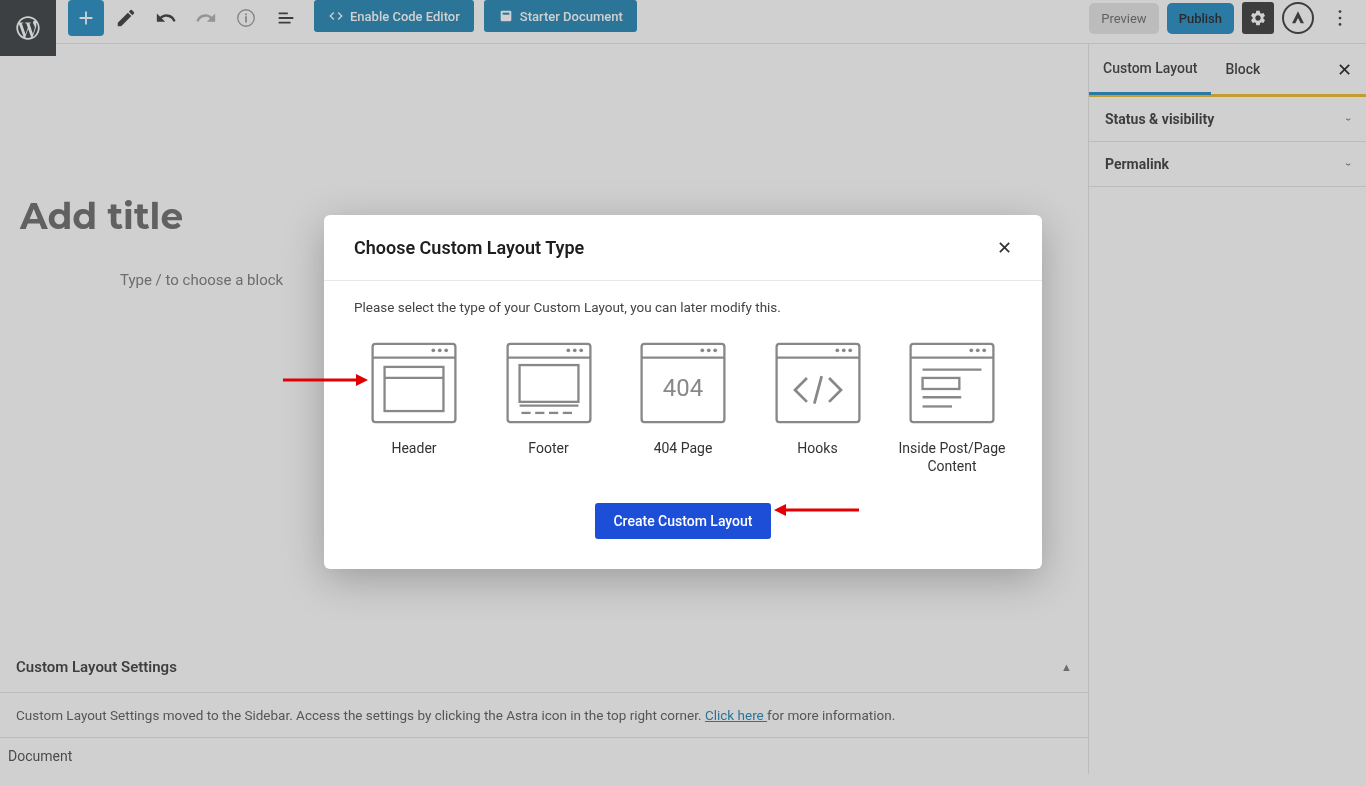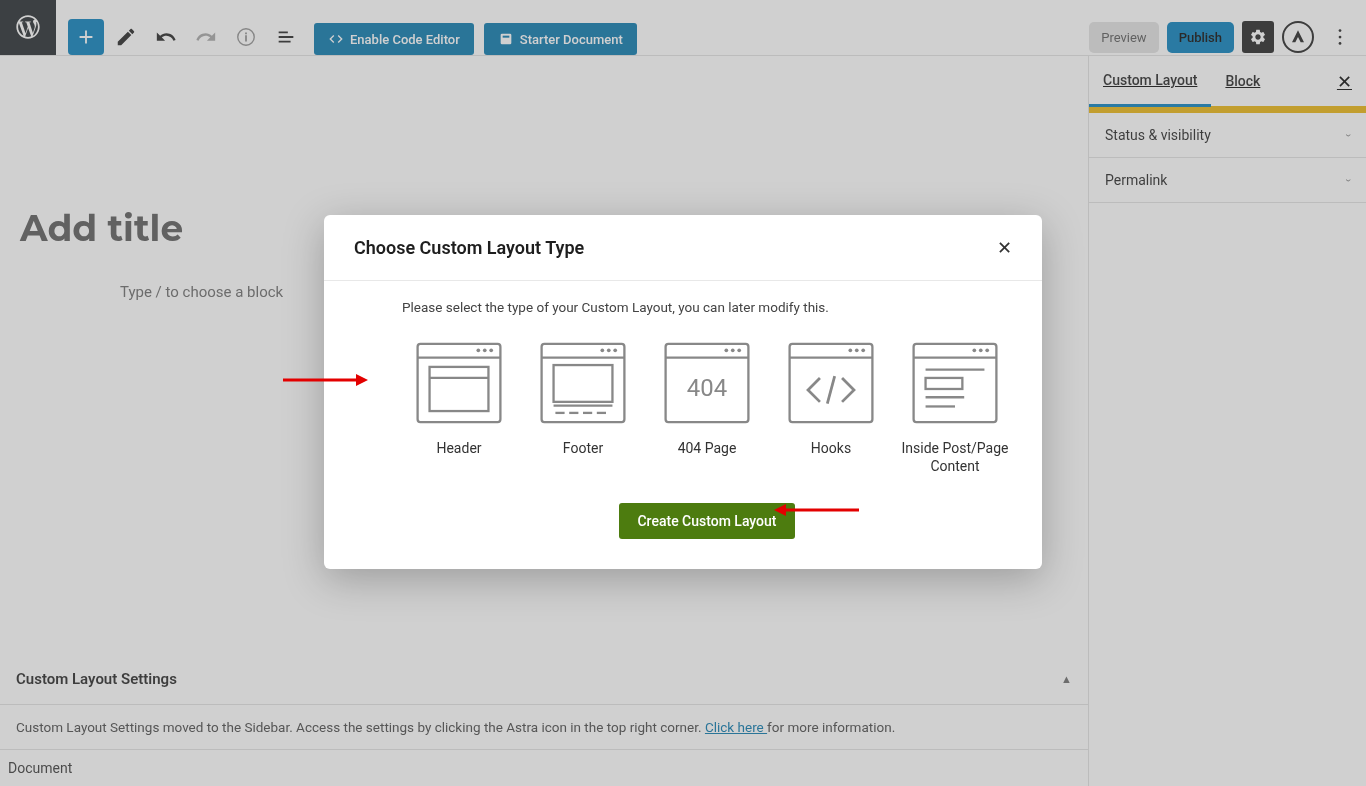--- a/index.html
+++ b/index.html
@@ -1,19 +1,19 @@
 <!DOCTYPE html>
 <html><head>
 <meta charset="utf-8">
 <style>
 * { margin: 0; padding: 0; box-sizing: border-box; font-family: -apple-system, BlinkMacSystemFont, "Segoe UI", Roboto, sans-serif; }
 body { width: 1366px; height: 786px; overflow: hidden; position: relative; background: #fff; }
 
 
-.topbar { height: 56px; background: #fff; border-bottom: 1px solid #e0e0e0; display: flex; align-items: flex-end; padding: 0 8px; gap: 4px; }
+.topbar { height: 44px; background: #fff; border-bottom: 1px solid #e0e0e0; display: flex; align-items: flex-start; padding: 0 8px; gap: 4px; }
 .wp-logo { width: 56px; height: 56px; background: #1d2327; display: flex; align-items: center; justify-content: center; margin-left: -8px; margin-right: 8px; }
 .wp-logo svg { width: 28px; height: 28px; fill: #fff; }
 .icon-btn { width: 36px; height: 36px; border-radius: 4px; display: flex; align-items: center; justify-content: center; background: transparent; border: none; cursor: pointer; color: #1e1e1e; }
 .icon-btn.blue { background: #007cba; color: #fff; }
 .icon-btn svg { width: 22px; height: 22px; }
 .blue-btn { background: #0073aa; color: #fff; border: none; padding: 8px 14px; border-radius: 3px; font-size: 13px; font-weight: 500; cursor: pointer; display: flex; align-items: center; gap: 6px; margin-left: 6px; }
 .blue-btn svg { width: 16px; height: 16px; fill: #fff; }
 .topbar-right { margin-left: auto; display: flex; align-items: center; gap: 8px; }
 .tb-btn { border: none; background: transparent; padding: 8px 12px; font-size: 13px; border-radius: 5px; cursor: pointer; }
 .tb-btn.preview { background: #e0e0e0; color: #555; }
@@ -32,40 +32,40 @@
 
 .bottom-panel { position: absolute; bottom: 0; left: 0; right: 0; background: #fff; }
 .panel-header { padding: 16px; border-bottom: 1px solid #e0e0e0; display: flex; justify-content: space-between; align-items: center; font-weight: 600; color: #1e1e1e; font-size: 15px; gap: 44px; }
 .panel-header .collapse { color: #666; font-size: 11px; }
 .panel-body { padding: 14px 16px; font-size: 13.5px; color: #444; border-bottom: 1px solid #e0e0e0; }
 .panel-body a { color: #0073aa; text-decoration: underline; }
 .doc-tab { padding: 10px 8px; font-size: 14px; color: #333; }
 
 
 .sidebar { width: 278px; border-left: 1px solid #e0e0e0; background: #fff; }
-.sidebar-tabs { display: flex; align-items: center; border-bottom: 7px solid #eab308; text-decoration: underline; }
+.sidebar-tabs { display: flex; align-items: center; border-bottom: 3px solid #eab308; }
 .sidebar-tab { padding: 16px 14px; font-size: 14px; font-weight: 500; color: #1e1e1e; cursor: pointer; }
 .sidebar-tab.active { border-bottom: 3px solid #007cba; margin-bottom: -1px; }
 .sidebar-close { margin-left: auto; padding: 0 14px; cursor: pointer; font-size: 18px; }
-.sidebar-section { padding: 14px 16px; border-bottom: 1px solid #e0e0e0; display: flex; justify-content: space-between; align-items: center; font-size: 14px; font-weight: 400; color: #1e1e1e; cursor: pointer; }
+.sidebar-section { padding: 14px 16px; border-bottom: 1px solid #e0e0e0; display: flex; justify-content: space-between; align-items: center; font-size: 14px; font-weight: 700; color: #1e1e1e; cursor: pointer; }
 .sidebar-section .chev { transform: rotate(90deg); font-size: 11px; color: #666; }
 
 
 .overlay { position: absolute; inset: 0; background: rgba(120,120,120,0.35); display: flex; align-items: flex-start; justify-content: center; padding-top: 215px; }
 .modal { width: 718px; background: #fff; border-radius: 6px; box-shadow: 0 10px 40px rgba(0,0,0,0.25); }
 .modal-header { padding: 22px 30px; border-bottom: 1px solid #e8e8e8; display: flex; justify-content: space-between; align-items: center; }
 .modal-header h2 { font-size: 18px; font-weight: 600; color: #1e1e1e; }
 .modal-close { cursor: pointer; font-size: 18px; color: #333; }
-.modal-body { padding: 18px 30px 30px; margin-left: 48px; }
+.modal-body { padding: 18px 30px 30px; }
 .modal-desc { font-size: 13.5px; color: #444; margin-bottom: 24px; }
 .layout-options { display: flex; justify-content: space-between; gap: 10px; margin-bottom: 28px; }
 .layout-opt { width: 120px; text-align: center; cursor: pointer; }
 .layout-opt svg { width: 92px; height: 88px; }
 .layout-opt-label { font-size: 14px; color: #333; margin-top: 8px; line-height: 1.3; }
-.create-btn { display: block; margin: 0 auto; background: #4d7c0f; color: #fff; border: none; padding: 10px 18px; border-radius: 3px; font-size: 14px; font-weight: 500; cursor: pointer; }
+.create-btn { display: block; margin: 0 auto; background: #1d4ed8; color: #fff; border: none; padding: 10px 18px; border-radius: 3px; font-size: 14px; font-weight: 500; cursor: pointer; }
 
 
 .arrow { position: absolute; z-index: 1000; }
 .arrow svg { height: 20px; }
 </style>
 </head>
 <body>
 
 <div class="topbar">
   <div class="wp-logo">

